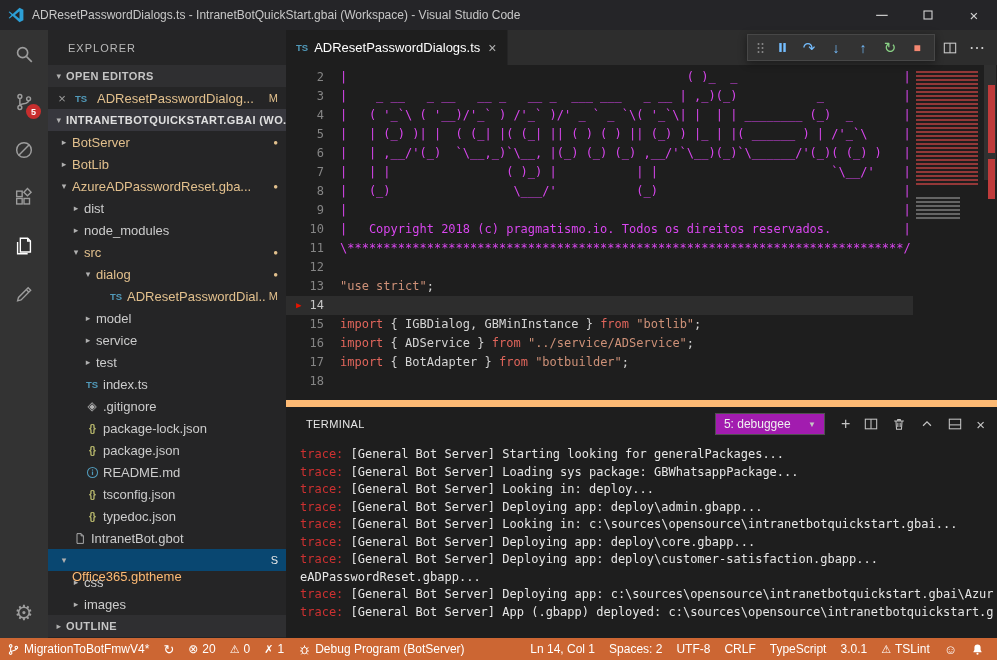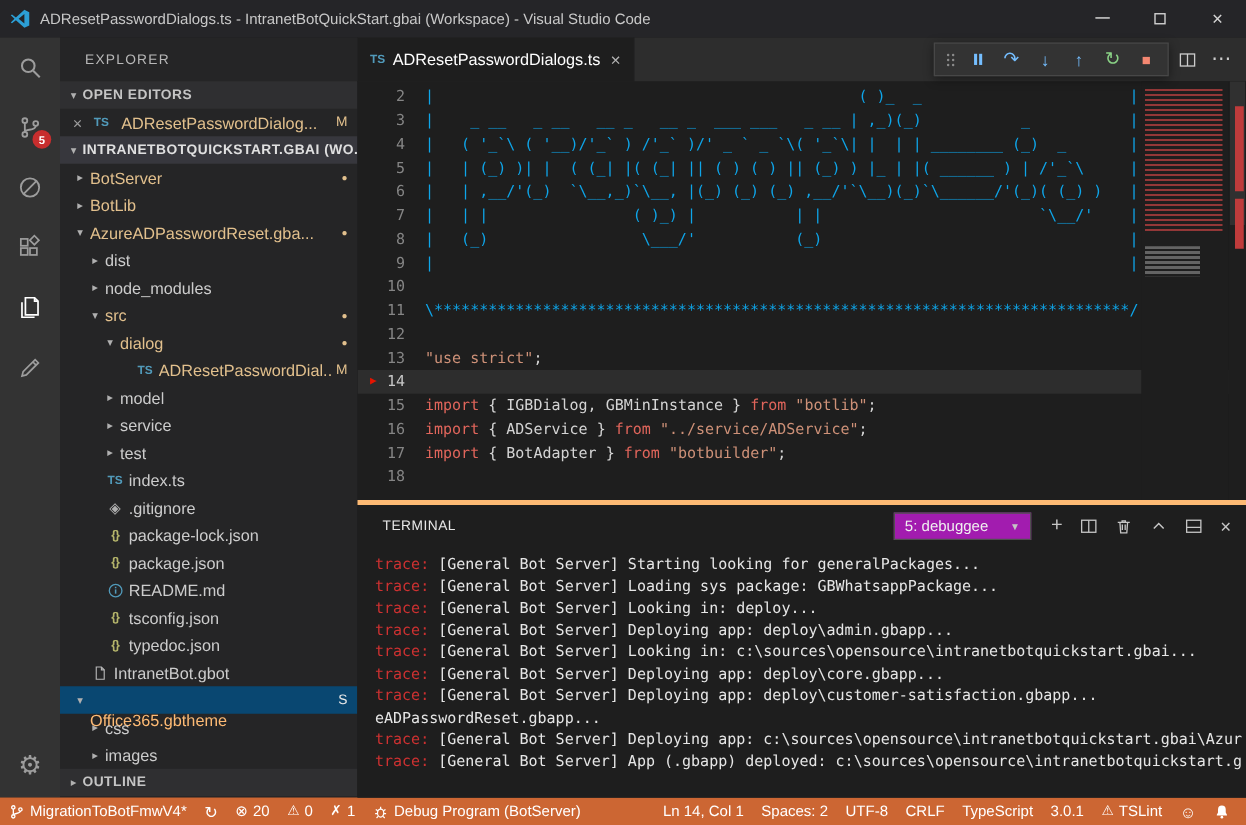--- a/index.html
+++ b/index.html
@@ -55,32 +55,32 @@
   .dt-btn.green{color:#89d185;}
   .dt-btn.red{color:#f48771;}
   .dt-btn.grip{color:#8a8a8a;width:14px;cursor:grab;}
   .editor{height:335px;flex:none;position:relative;overflow:hidden;font-family:"DejaVu Sans Mono",monospace;font-size:12px;}
   .code{padding-top:3px;}
   .code-line{height:19px;line-height:19px;display:flex;white-space:pre;}
   .code-line.cur{background:#2d2d2d;}
   .ln{width:54px;flex:none;text-align:right;padding-right:16px;color:#858585;position:relative;}
   .cur .ln{color:#c6c6c6;}
   .bpm{position:absolute;left:10px;top:0;color:#e51400;font-size:9px;}
-  .tk-c{color:#0ea5e9;}
+  .tk-c{color:#d946ef;}
   .tk-k{color:#e0655b;}
   .tk-s{color:#ce9178;}
   .tk-p,.tk-v{color:#d4d4d4;}
   .minimap{position:absolute;top:0;right:14px;width:70px;height:100%;background:#1e1e1e;z-index:4;}
   .mm-b1{position:absolute;top:6px;left:3px;width:62px;height:116px;background:repeating-linear-gradient(180deg,rgba(176,62,62,.8) 0 2px,transparent 2px 4px);}
   .mm-b2{position:absolute;top:132px;left:3px;width:44px;height:24px;background:repeating-linear-gradient(180deg,rgba(205,205,205,.4) 0 2px,transparent 2px 4px);}
   .ovruler{position:absolute;top:0;right:0;width:14px;height:100%;background:#1e1e1e;z-index:4;}
   .ov-slider{position:absolute;left:1px;top:0;width:12px;height:115px;background:rgba(121,121,121,.2);}
   .ov-mark{position:absolute;right:2px;width:7px;background:#bf3b3b;}
   
-  .panel{height:238px;flex:none;border-top:4px solid #fdba74;display:flex;flex-direction:column;background:#1e1e1e;}
+  .panel{height:238px;flex:none;border-top:7px solid #fdba74;display:flex;flex-direction:column;background:#1e1e1e;}
   .panel-hdr{height:34px;flex:none;display:flex;align-items:center;padding:0 12px 0 20px;}
   .panel-tab{font-size:11px;letter-spacing:.4px;color:#e7e7e7;cursor:pointer;}
   .panel-controls{margin-left:auto;display:flex;align-items:center;gap:16px;}
   .dropdown{height:22px;background:#a21caf;border:1px solid #505050;color:#f0f0f0;font-size:12px;display:flex;align-items:center;gap:10px;padding:0 8px;min-width:110px;cursor:pointer;}
   .caret{font-size:8px;color:#c5c5c5;margin-left:auto;}
   .panel-actions{display:flex;align-items:center;gap:14px;color:#c5c5c5;}
   .pa-btn{display:flex;align-items:center;cursor:pointer;}
   .terminal{flex:1;overflow:hidden;padding:5px 0 0 14px;font-family:"DejaVu Sans Mono",monospace;font-size:12px;line-height:17.5px;}
   .t-line{white-space:pre;}
   .tp{color:#cd3131;}
@@ -380,21 +380,21 @@
       <div class="editor">
         <div class="code">
             <div class="code-line"><span class="ln">2</span><span class="ltxt"><span class="tk-c">|                                               ( )_  _                       |</span></span></div>
             <div class="code-line"><span class="ln">3</span><span class="ltxt"><span class="tk-c">|    _ __   _ __   __ _   __ _  ___ ___   _ __ | ,_)(_)           _           |</span></span></div>
             <div class="code-line"><span class="ln">4</span><span class="ltxt"><span class="tk-c">|   ( '_`\ ( '__)/'_` ) /'_` )/' _ ` _ `\( '_`\| |  | | ________ (_)  _       |</span></span></div>
             <div class="code-line"><span class="ln">5</span><span class="ltxt"><span class="tk-c">|   | (_) )| |  ( (_| |( (_| || ( ) ( ) || (_) ) |_ | |( ______ ) | /'_`\     |</span></span></div>
             <div class="code-line"><span class="ln">6</span><span class="ltxt"><span class="tk-c">|   | ,__/'(_)  `\__,_)`\__, |(_) (_) (_) ,__/'`\__)(_)`\______/'(_)( (_) )   |</span></span></div>
             <div class="code-line"><span class="ln">7</span><span class="ltxt"><span class="tk-c">|   | |                ( )_) |           | |                        `\__/'    |</span></span></div>
             <div class="code-line"><span class="ln">8</span><span class="ltxt"><span class="tk-c">|   (_)                 \___/'           (_)                                  |</span></span></div>
             <div class="code-line"><span class="ln">9</span><span class="ltxt"><span class="tk-c">|                                                                             |</span></span></div>
-            <div class="code-line"><span class="ln">10</span></div>
+            <div class="code-line"><span class="ln">10</span><span class="ltxt"><span class="tk-c">|   Copyright 2018 (c) pragmatismo.io. Todos os direitos reservados.          |</span></span></div>
             <div class="code-line"><span class="ln">11</span><span class="ltxt"><span class="tk-c">\*****************************************************************************/</span></span></div>
             <div class="code-line"><span class="ln">12</span><span class="ltxt"></span></div>
             <div class="code-line"><span class="ln">13</span><span class="ltxt"><span class="tk-s">"use strict"</span><span class="tk-p">;</span></span></div>
             <div class="code-line cur"><span class="ln">14<span class="bpm">▶</span></span><span class="ltxt"></span></div>
             <div class="code-line"><span class="ln">15</span><span class="ltxt"><span class="tk-k">import</span><span class="tk-p"> { </span><span class="tk-v">IGBDialog</span><span class="tk-p">, </span><span class="tk-v">GBMinInstance</span><span class="tk-p"> } </span><span class="tk-k">from</span><span class="tk-p"> </span><span class="tk-s">"botlib"</span><span class="tk-p">;</span></span></div>
             <div class="code-line"><span class="ln">16</span><span class="ltxt"><span class="tk-k">import</span><span class="tk-p"> { </span><span class="tk-v">ADService</span><span class="tk-p"> } </span><span class="tk-k">from</span><span class="tk-p"> </span><span class="tk-s">"../service/ADService"</span><span class="tk-p">;</span></span></div>
             <div class="code-line"><span class="ln">17</span><span class="ltxt"><span class="tk-k">import</span><span class="tk-p"> { </span><span class="tk-v">BotAdapter</span><span class="tk-p"> } </span><span class="tk-k">from</span><span class="tk-p"> </span><span class="tk-s">"botbuilder"</span><span class="tk-p">;</span></span></div>
             <div class="code-line"><span class="ln">18</span><span class="ltxt"></span></div>
           </div>
         <div class="minimap">

